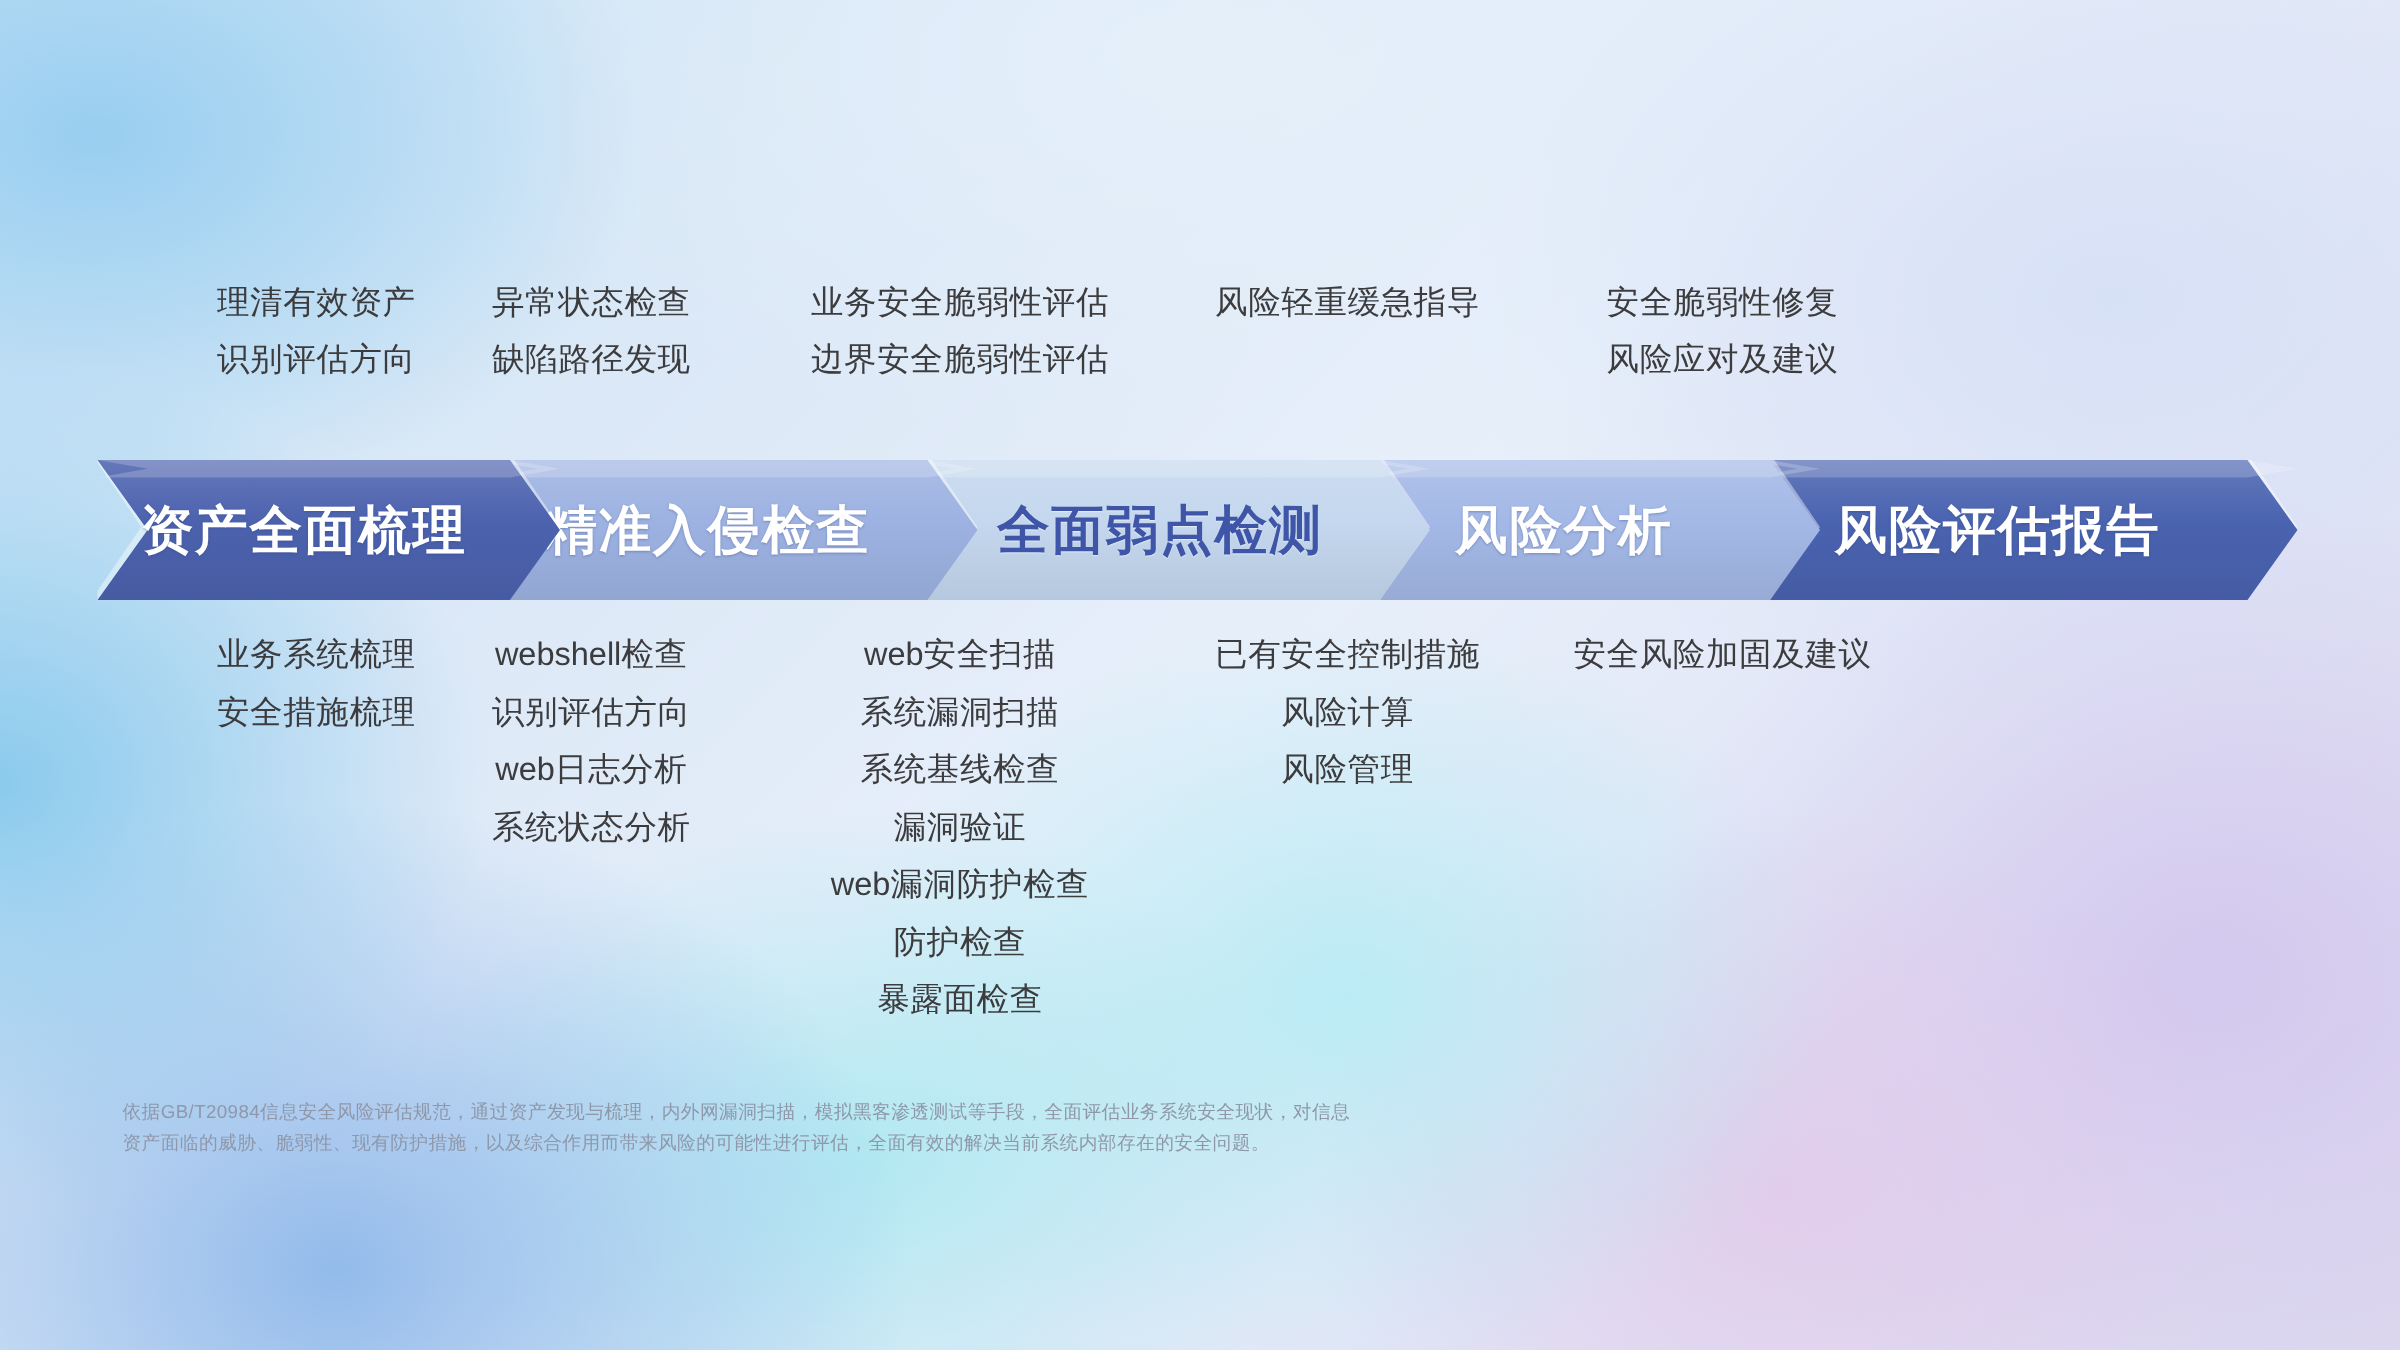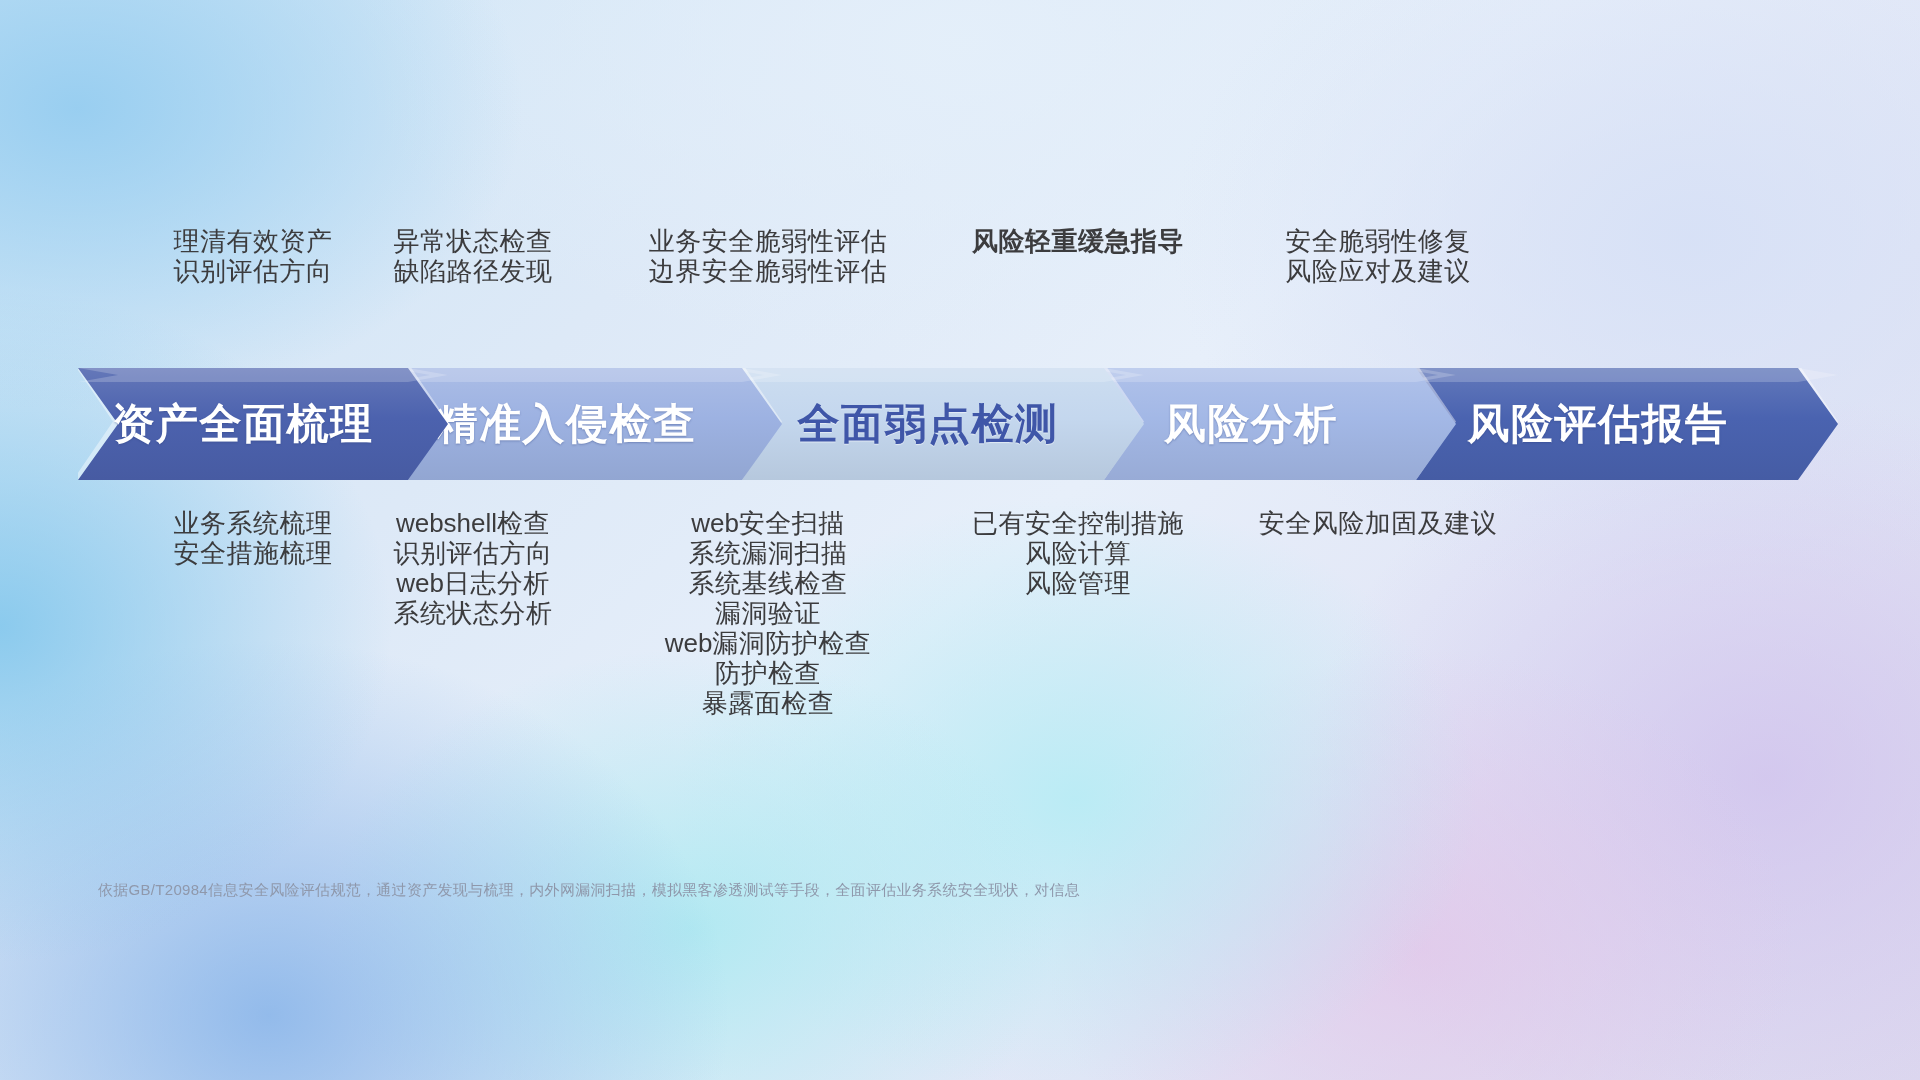--- a/index.html
+++ b/index.html
@@ -40,21 +40,21 @@
     width: 1764px;
     display: flex;
   }
   .caption-row.top { top: 228px; }
   .caption-row.bottom { top: 510px; }
 
   .caption-col {
     display: flex;
     flex-direction: column;
     align-items: center;
-    gap: 4px;
+    gap: 20px;
   }
   .caption-line {
     font-size: 26px;
     line-height: 1.0;
     color: #3c3c3e;
     white-space: nowrap;
     letter-spacing: 0.5px;
   }
   .caption-line b {
     font-weight: 400;
@@ -114,21 +114,21 @@
         <div class="caption-line">识别评估方向</div>
       </div>
       <div class="caption-col" style="position: absolute; left: 395px; transform: translateX(-50%); justify-content: flex-end;">
         <div class="caption-line">异常状态检查</div>
         <div class="caption-line">缺陷路径发现</div>
       </div>
       <div class="caption-col" style="position: absolute; left: 690px; transform: translateX(-50%); justify-content: flex-end;">
         <div class="caption-line">业务安全脆弱性评估</div>
         <div class="caption-line">边界安全脆弱性评估</div>
       </div>
-      <div class="caption-col" style="position: absolute; left: 1000px; transform: translateX(-50%); justify-content: flex-end; font-weight: bold;">
+      <div class="caption-col" style="position: absolute; left: 1000px; transform: translateX(-50%); justify-content: flex-end;">
         <div class="caption-line">风险轻重缓急指导</div>
       </div>
       <div class="caption-col" style="position: absolute; left: 1300px; transform: translateX(-50%); justify-content: flex-end;">
         <div class="caption-line">安全脆弱性修复</div>
         <div class="caption-line">风险应对及建议</div>
       </div>
     </div>
 
   <div id="chevron-band">
       <div class="chev" style="left: 0px; width: 370px; z-index: 10;">
@@ -233,15 +233,16 @@
         <div class="caption-line">风险计算</div>
         <div class="caption-line">风险管理</div>
       </div>
       <div class="caption-col" style="position: absolute; left: 1300px; transform: translateX(-50%);">
         <div class="caption-line">安全风险加固及建议</div>
       </div>
     </div>
 
   <div id="footer">
     <div class="f-line">依据GB/T20984信息安全风险评估规范，通过资产发现与梳理，内外网漏洞扫描，模拟黑客渗透测试等手段，全面评估业务系统安全现状，对信息</div>
+    <div class="f-line">资产面临的威胁、脆弱性、现有防护措施，以及综合作用而带来风险的可能性进行评估，全面有效的解决当前系统内部存在的安全问题。</div>
   </div>
 
 </div>
 
 </body></html>

